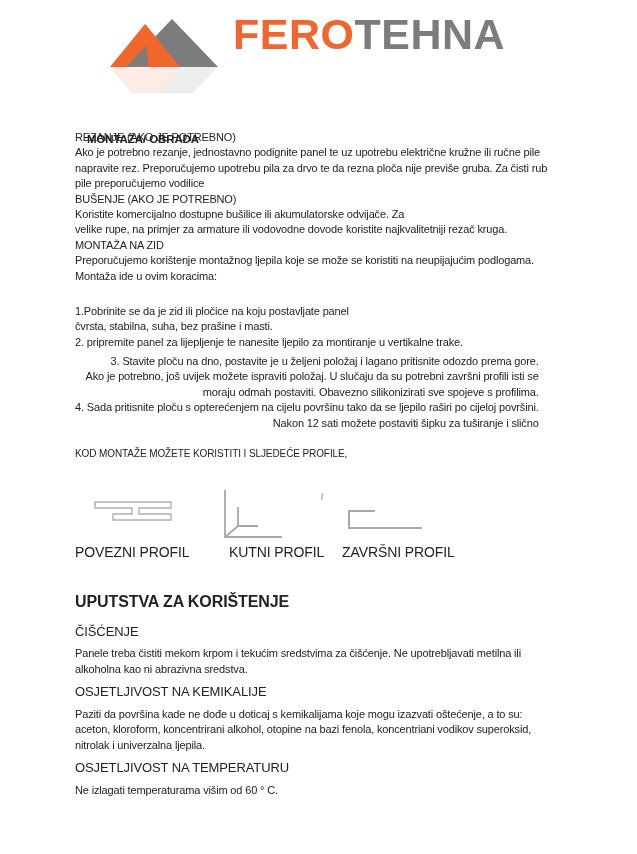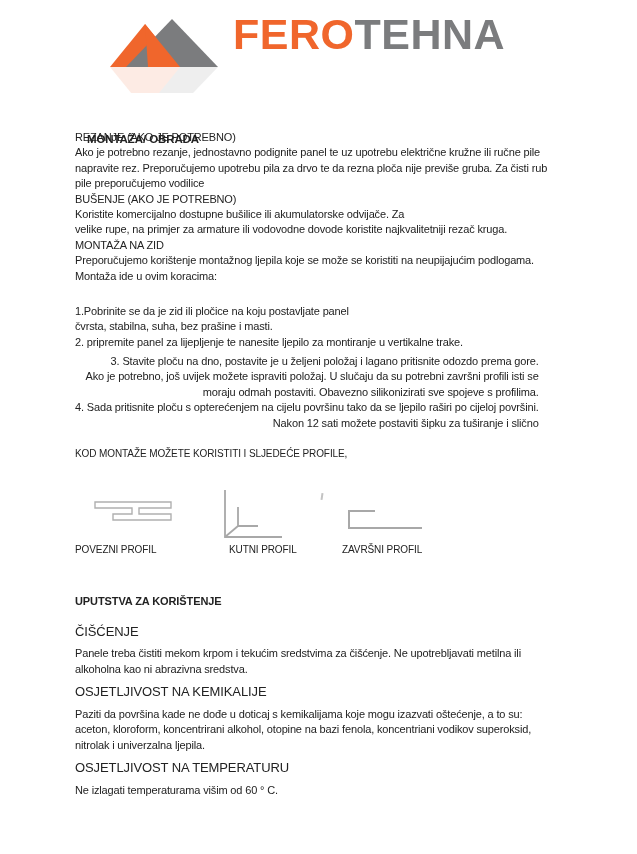--- a/index.html
+++ b/index.html
@@ -19,28 +19,28 @@
   .b1{top:130px;}
   .b2{top:304px;}
   .b3{top:354px;text-align:right;}
   .profiles-heading{position:absolute;left:75px;top:448px;margin:0;font-size:10px;font-weight:normal;letter-spacing:-0.1px;white-space:nowrap;}
   
   .fig{position:absolute;}
   .fig-povezni{left:94px;top:501px;}
   .fig-kutni{left:221px;top:488px;}
   .fig-zavrsni{left:345px;top:508px;}
   .stray-mark{position:absolute;left:321px;top:493px;width:2px;height:7px;background:#c3c3c3;transform:rotate(8deg);}
-  .profile-labels{position:absolute;left:0;top:544px;width:637px;height:16px;font-size:10px;letter-spacing:-0.1px;}
+  .profile-labels{position:absolute;left:0;top:544px;width:637px;height:16px;font-size:14px;letter-spacing:-0.1px;}
   .profile-label{position:absolute;white-space:nowrap;}
   .profile-label:nth-child(1){left:75px;}
   .profile-label:nth-child(2){left:229px;}
   .profile-label:nth-child(3){left:342px;}
   
   .usage{position:absolute;left:75px;top:594px;font-size:11px;line-height:15.5px;letter-spacing:-0.15px;}
-  .usage h2{margin:0 0 14px 0;font-size:11px;font-weight:bold;letter-spacing:-0.1px;}
+  .usage h2{margin:0 0 14px 0;font-size:16px;font-weight:bold;letter-spacing:-0.1px;}
   .usage h3{margin:0 0 7px 0;font-size:13px;font-weight:normal;letter-spacing:-0.1px;}
   .usage .para{margin:0 0 7px 0;white-space:nowrap;}
   .line{white-space:nowrap;}
 </style>
 </head>
 <body>
 
 <div class="page">
 
   <header class="logo">

